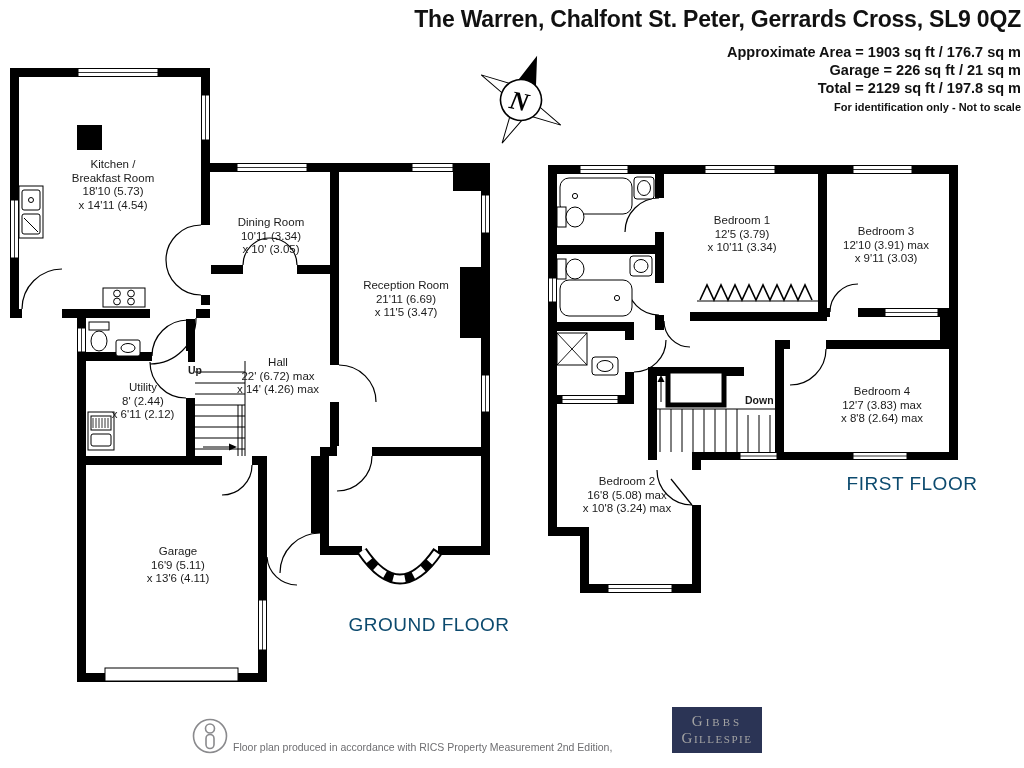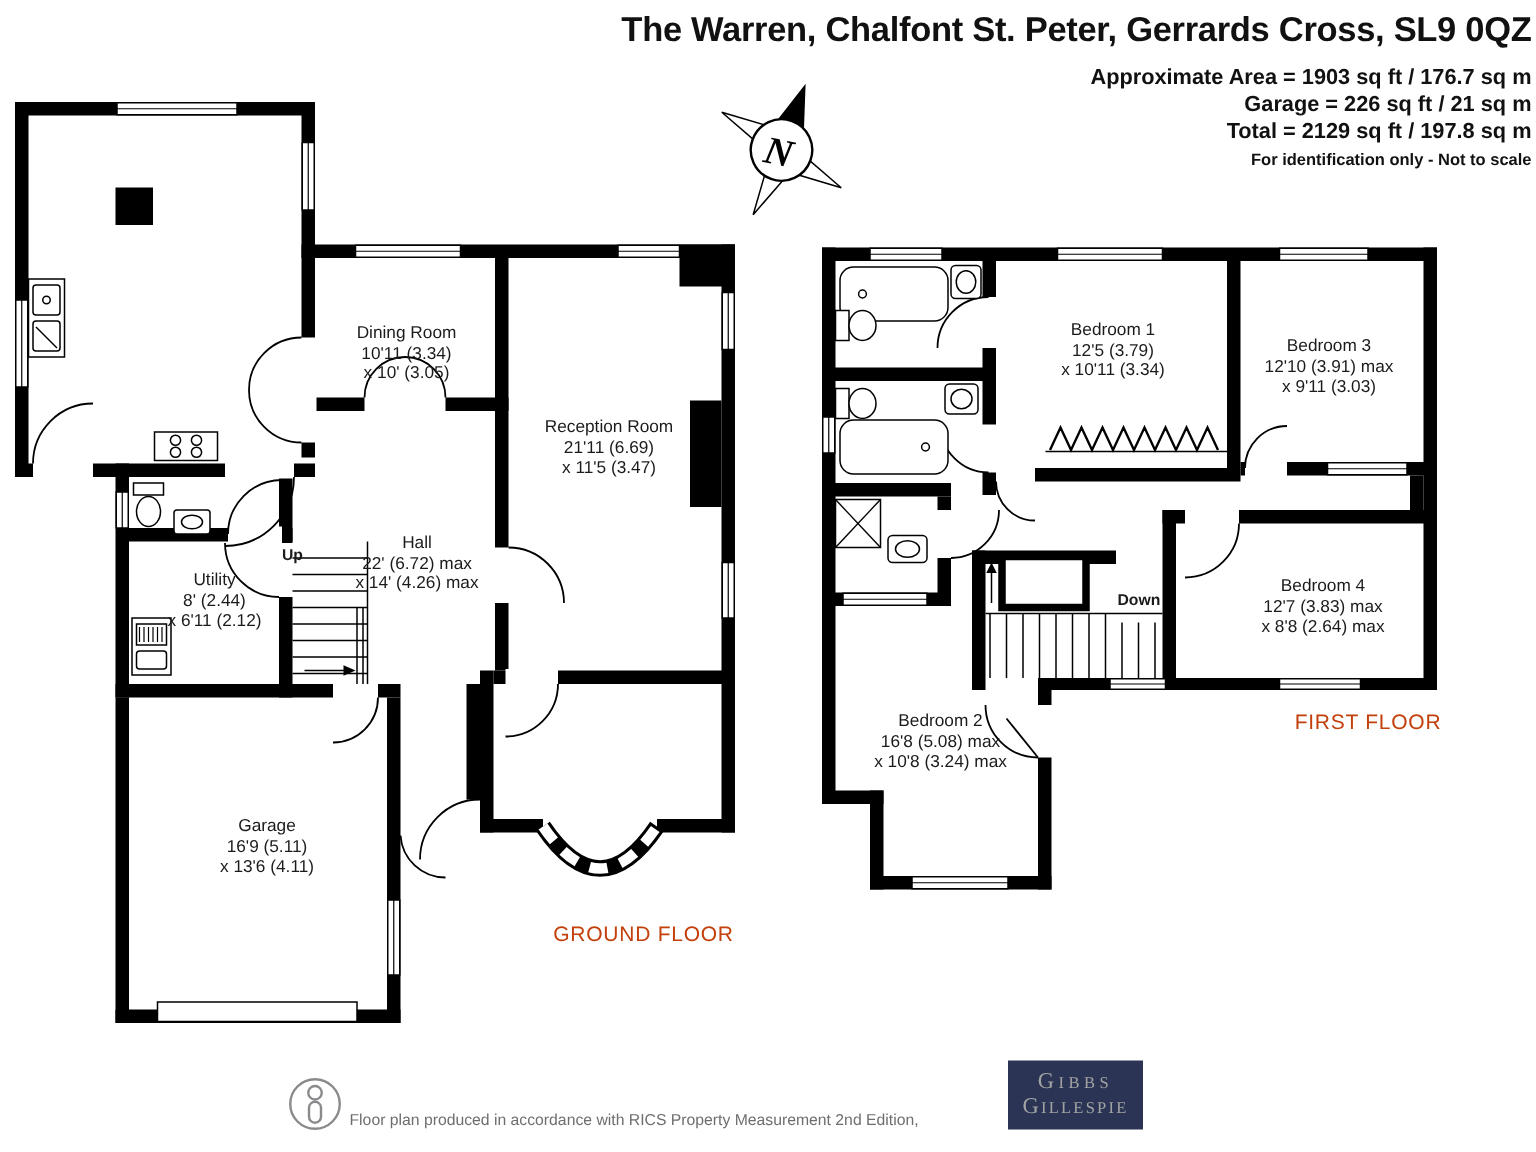--- a/index.html
+++ b/index.html
@@ -7,22 +7,22 @@
           font-family:"Liberation Sans",sans-serif;color:#1b1b1b;}
   #plan-svg{position:absolute;left:0;top:0;}
   .hdr-title{position:absolute;top:6px;right:3px;font-size:23px;font-weight:bold;
              letter-spacing:-0.2px;color:#111;white-space:nowrap;}
   .hdr-areas{position:absolute;top:43px;right:3px;text-align:right;font-size:14.5px;
              font-weight:bold;line-height:18px;color:#111;}
   .hdr-disclaimer{font-size:11px;font-weight:bold;margin-top:1px;}
   .room-label{position:absolute;transform:translateX(-50%);text-align:center;
               font-size:11.5px;line-height:13.5px;white-space:nowrap;color:#1b1b1b;}
   .room-label span{display:block;}
-  .floor-title{position:absolute;transform:translateX(-50%);font-size:14px;
-               letter-spacing:0.5px;color:#c2410c;white-space:nowrap;}
+  .floor-title{position:absolute;transform:translateX(-50%);font-size:19px;
+               letter-spacing:0.5px;color:#0c4a6e;white-space:nowrap;}
   .stair-label{position:absolute;font-size:10.5px;color:#1b1b1b;font-weight:bold;}
   .footer-text{position:absolute;left:233px;top:712px;font-size:10.5px;line-height:14px;
                color:#6e6e71;white-space:pre;}
   .logo-box{position:absolute;left:672px;top:707px;width:90px;height:46px;
             background:#2b3455;color:#a3a3a3;text-align:center;
             font-family:"Liberation Serif",serif;font-variant:small-caps;
             display:flex;flex-direction:column;justify-content:center;}
   .logo-box .l1{font-size:15px;letter-spacing:3px;line-height:17px;}
   .logo-box .l2{font-size:15px;letter-spacing:1.5px;line-height:17px;}
 </style>
@@ -287,20 +287,26 @@
   </svg>
 
   <div class="hdr-title">The Warren, Chalfont St. Peter, Gerrards Cross, SL9 0QZ</div>
   <div class="hdr-areas">
     <div>Approximate Area = 1903 sq ft / 176.7 sq m</div>
     <div>Garage = 226 sq ft / 21 sq m</div>
     <div>Total = 2129 sq ft / 197.8 sq m</div>
     <div class="hdr-disclaimer">For identification only - Not to scale</div>
   </div>
 
+  <div class="room-label" style="left:113px;top:158px">
+    <span>Kitchen /</span>
+    <span>Breakfast Room</span>
+    <span>18'10 (5.73)</span>
+    <span>x 14'11 (4.54)</span>
+  </div>
   <div class="room-label" style="left:271px;top:216px">
     <span>Dining Room</span>
     <span>10'11 (3.34)</span>
     <span>x 10' (3.05)</span>
   </div>
   <div class="room-label" style="left:406px;top:279px">
     <span>Reception Room</span>
     <span>21'11 (6.69)</span>
     <span>x 11'5 (3.47)</span>
   </div>

